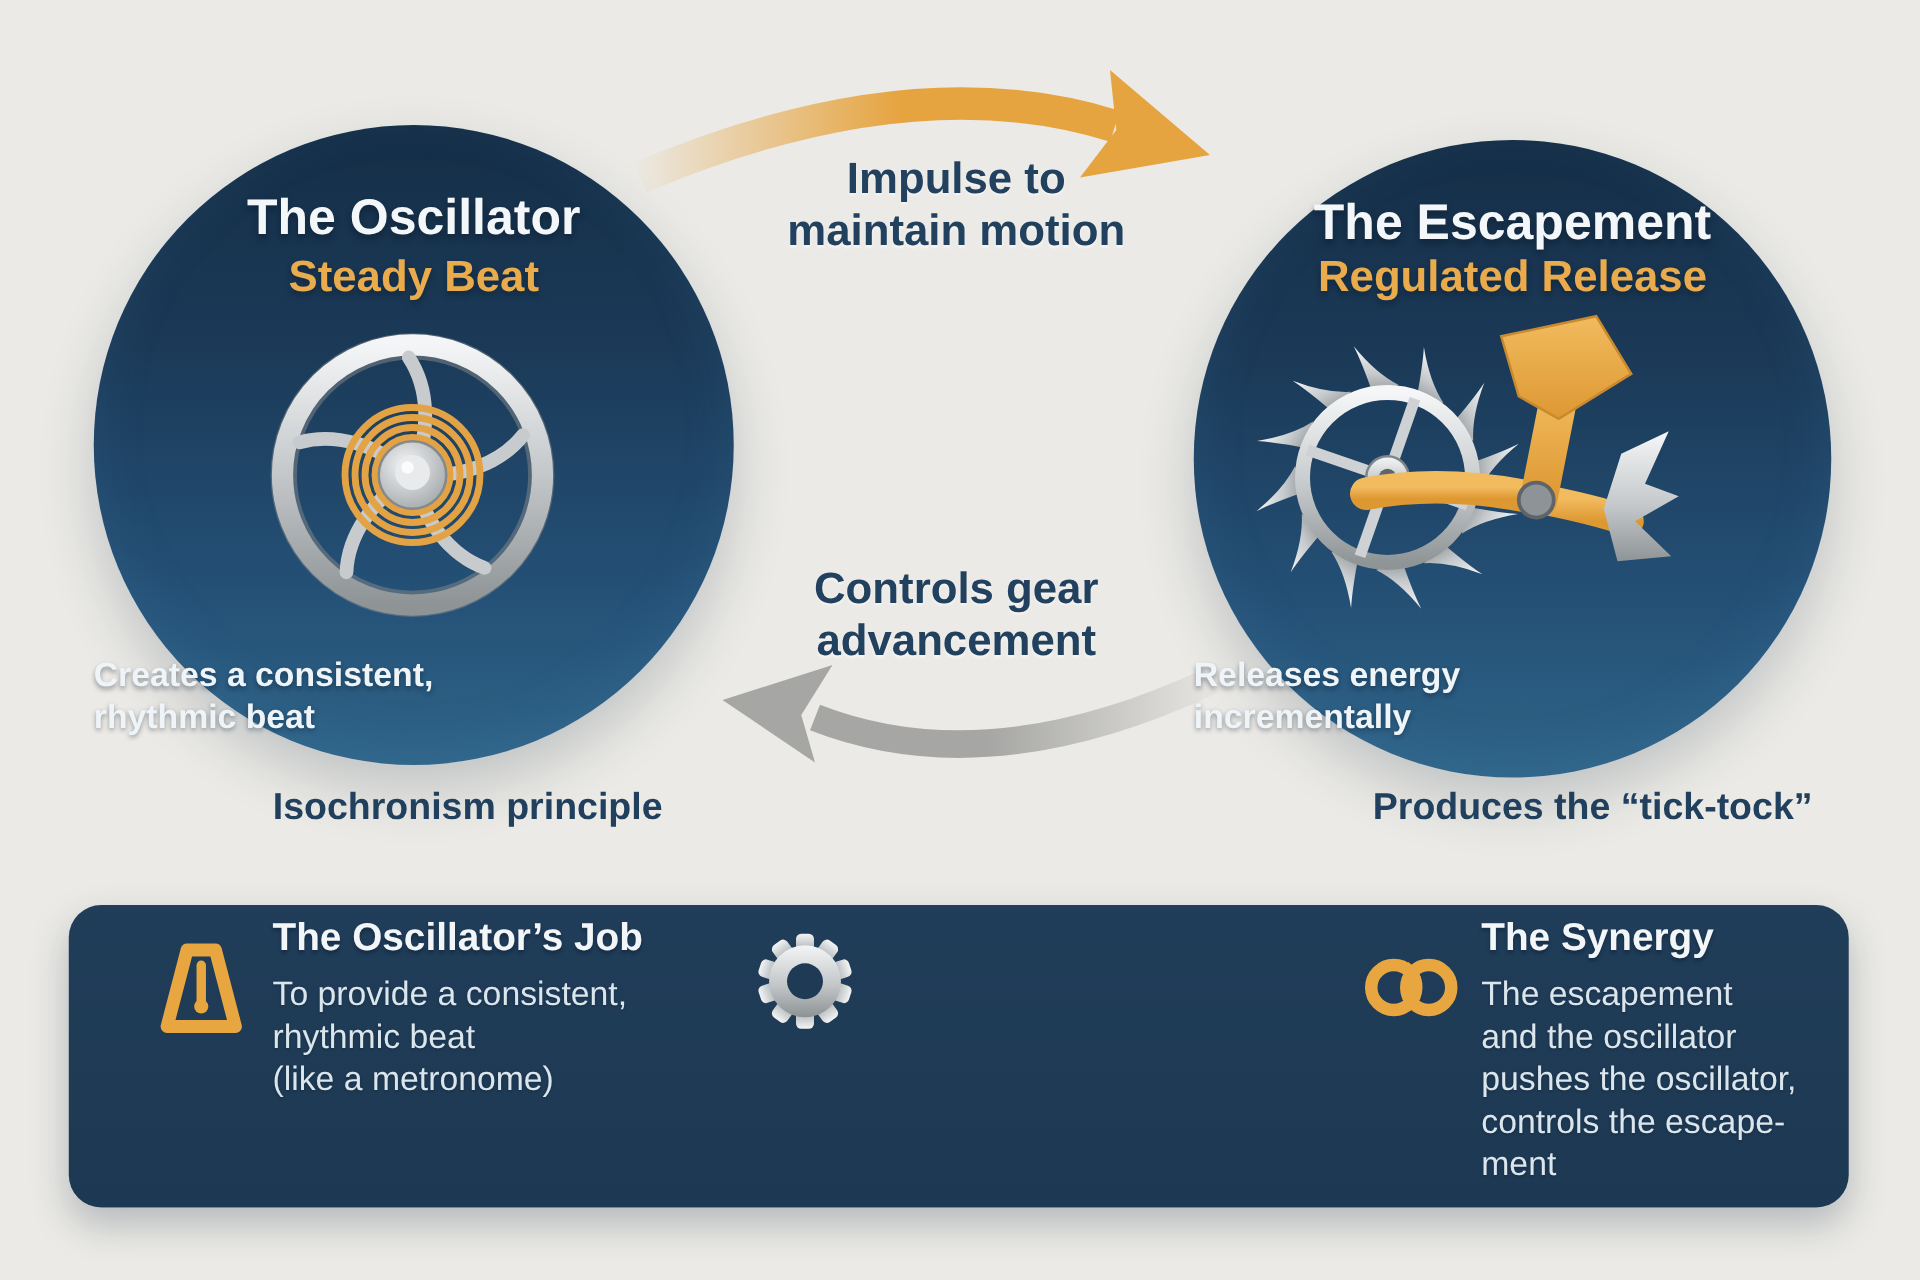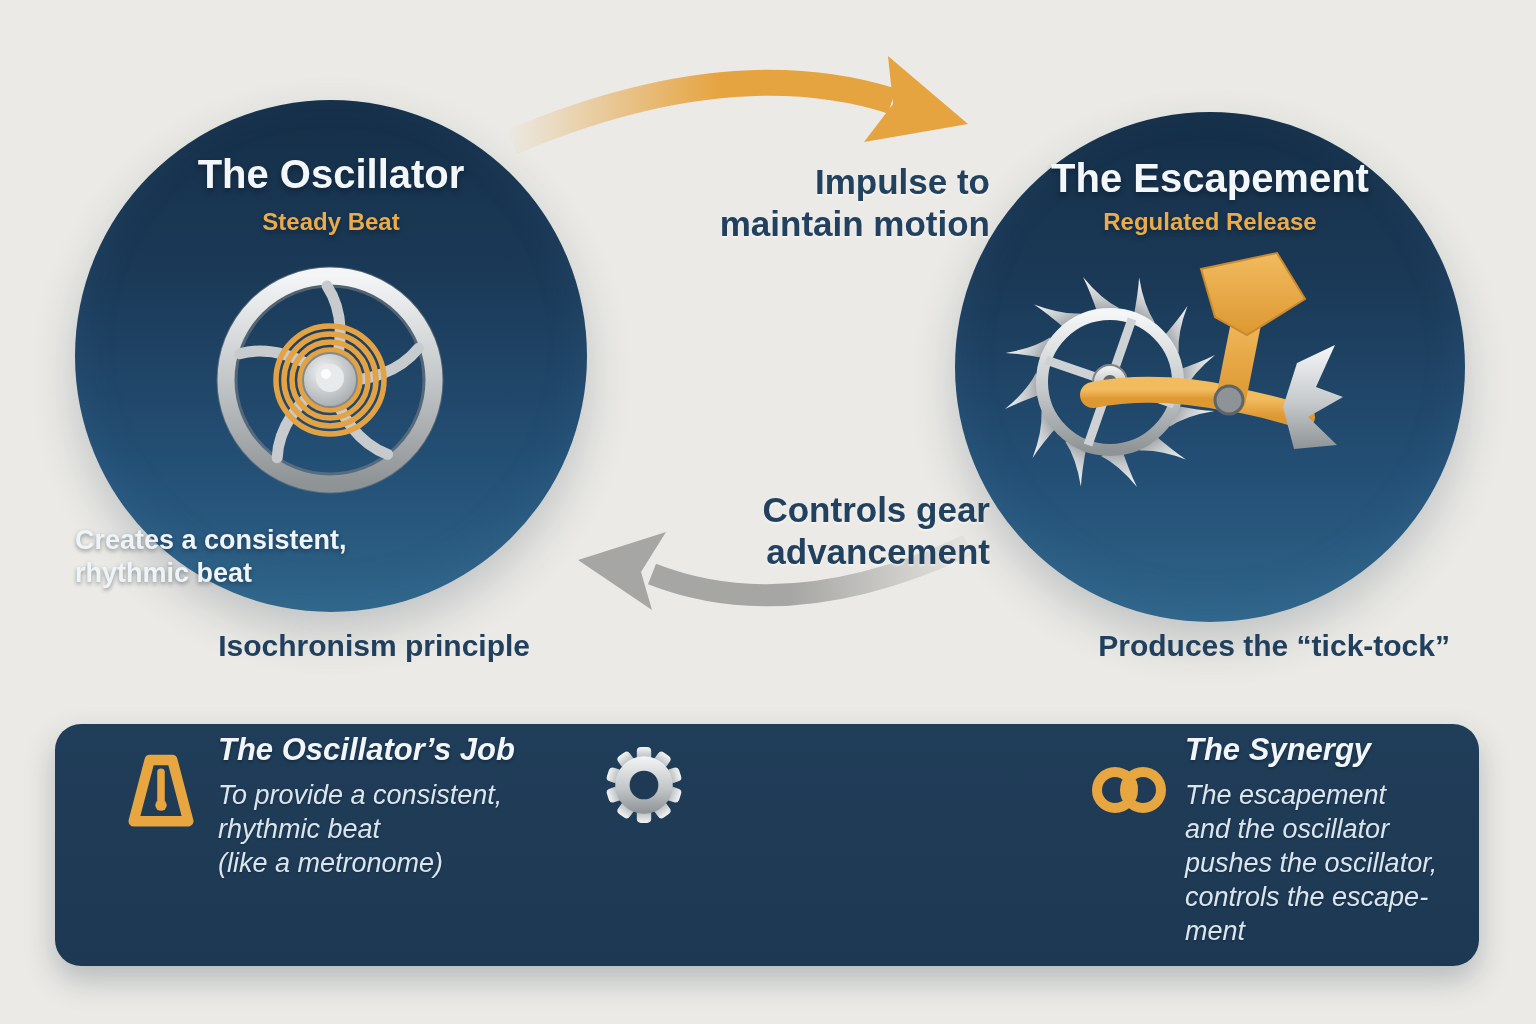--- a/index.html
+++ b/index.html
@@ -16,49 +16,48 @@
     background:linear-gradient(180deg,#152e47 0%,#1b3a58 35%,#245076 72%,#2f6488 100%);
     box-shadow:0 20px 45px rgba(25,45,65,.20), inset 0 -12px 40px rgba(70,130,170,.18);
   }
   .node-title{
     position:absolute;left:0;width:100%;text-align:center;
     color:#f4f7f9;font-size:40px;font-weight:bold;line-height:44px;
     text-shadow:0 3px 5px rgba(8,20,34,.45);
   }
   .node-subtitle{
     position:absolute;left:0;width:100%;text-align:center;
-    color:#e9ab4c;font-size:24px;font-weight:bold;line-height:44px;
+    color:#e9ab4c;font-size:35px;font-weight:bold;line-height:44px;
     text-shadow:0 3px 5px rgba(8,20,34,.4);
   }
   .node-caption{
     position:absolute;left:0;width:100%;text-align:left;
     color:#eef4f7;font-size:27px;font-weight:bold;line-height:33px;
     text-shadow:0 2px 4px rgba(8,20,34,.4);
   }
   
   .flow-label{
-    position:absolute;text-align:right;color:#22415f;
+    position:absolute;text-align:center;color:#22415f;
     font-size:35px;font-weight:bold;line-height:42px;
     text-shadow:0 2px 2px rgba(255,255,255,.5);
-    margin-top:39px;
   }
   .footnote{
     position:absolute;text-align:right;color:#21405e;
     font-size:30px;font-weight:bold;line-height:38px;
   }
   
   #bottom-panel{
     position:absolute;left:55px;top:724px;width:1424px;height:242px;
     background:linear-gradient(180deg,#203d59 0%,#1d3852 100%);
     border-radius:26px;
     box-shadow:0 14px 30px rgba(25,45,65,.25);
   }
   .card{position:absolute;top:0;height:100%;}
   .card .icon{position:absolute;left:0;}
-  .card .texts{position:absolute;font-style:italic;}
+  .card .texts{position:absolute;}
   .card-title{
     color:#f2f6f8;font-size:31px;font-weight:bold;line-height:40px;
     text-shadow:0 2px 3px rgba(8,20,34,.4);white-space:nowrap;
   }
   .card-line{
     color:#dbe5ec;font-size:27px;line-height:34px;white-space:nowrap;
     text-shadow:0 1px 2px rgba(8,20,34,.35);
   }
   .card-body{margin-top:8px;}
   svg{display:block;}
@@ -175,20 +174,24 @@
         <path d="M88 148 Q 150 136 226 152" fill="none" stroke="url(#goldB)" stroke-width="26" stroke-linecap="round"></path>
         <path d="M226 152 Q 268 160 298 170" fill="none" stroke="url(#goldB)" stroke-width="24" stroke-linecap="round"></path>
         <path d="M243 66 L 226 152" fill="none" stroke="url(#goldB)" stroke-width="30" stroke-linecap="round"></path>
         <polygon points="196,22 272,6 300,52 242,88 210,70" fill="url(#goldB)" stroke="#c9892d" stroke-width="2"></polygon>
         <circle cx="224" cy="153" r="14" fill="#8e9397" stroke="#5f6468" stroke-width="3"></circle>
       </g>
 
       <polygon points="292,116 330,98 311,140 338,150 303,170 332,198 289,202 278,160" fill="url(#silverB)"></polygon>
     </svg>
 
+    <div class="node-caption" style="top:412px">
+      <div>Releases energy</div>
+      <div>incrementally</div>
+    </div>
   </div>
 
   <div class="flow-label" style="left:540px;top:122px;width:450px;">
     <div>Impulse to</div>
     <div>maintain motion</div>
   </div>
   <div class="flow-label" style="left:540px;top:450px;width:450px;">
     <div>Controls gear</div>
     <div>advancement</div>
   </div>

